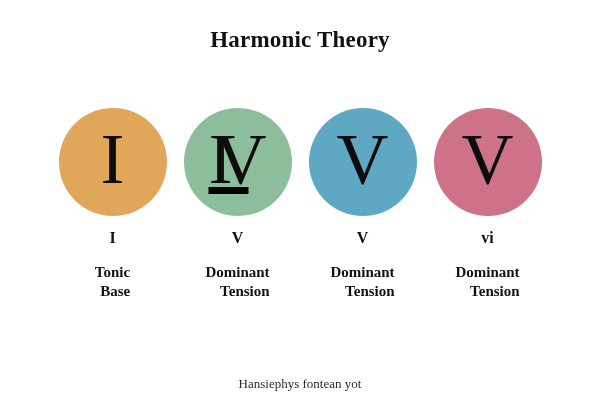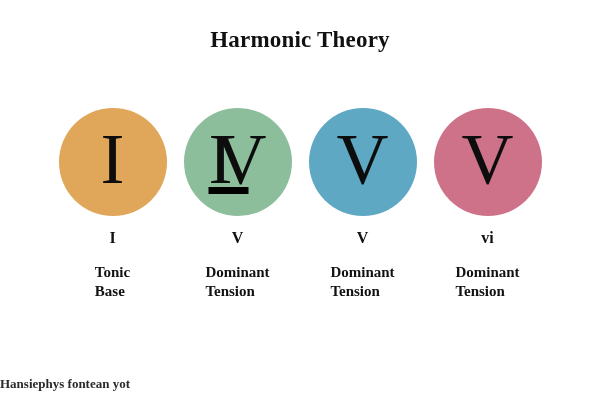--- a/index.html
+++ b/index.html
@@ -83,35 +83,35 @@
     color: #111111;
     text-align: center;
     line-height: 1;
   }
 
   .desc {
     margin-top: 17px;
     font-size: 15px;
     font-weight: bold;
     color: #111111;
-    text-align: left;
+    text-align: right;
     line-height: 1.28;
     white-space: pre-line;
   }
 
   
   .caption {
     position: absolute;
     top: 376px;
     left: 0;
     width: 600px;
-    text-align: left;
+    text-align: center;
     font-size: 13px;
     color: #2a2a2a;
-    font-weight: bold;
+    font-weight: normal;
   }
 </style>
 </head>
 <body style="background-color: rgb(255, 255, 255);">
 
 <div class="page">
 
   <div class="title">Harmonic Theory</div>
 
   <div class="columns">

